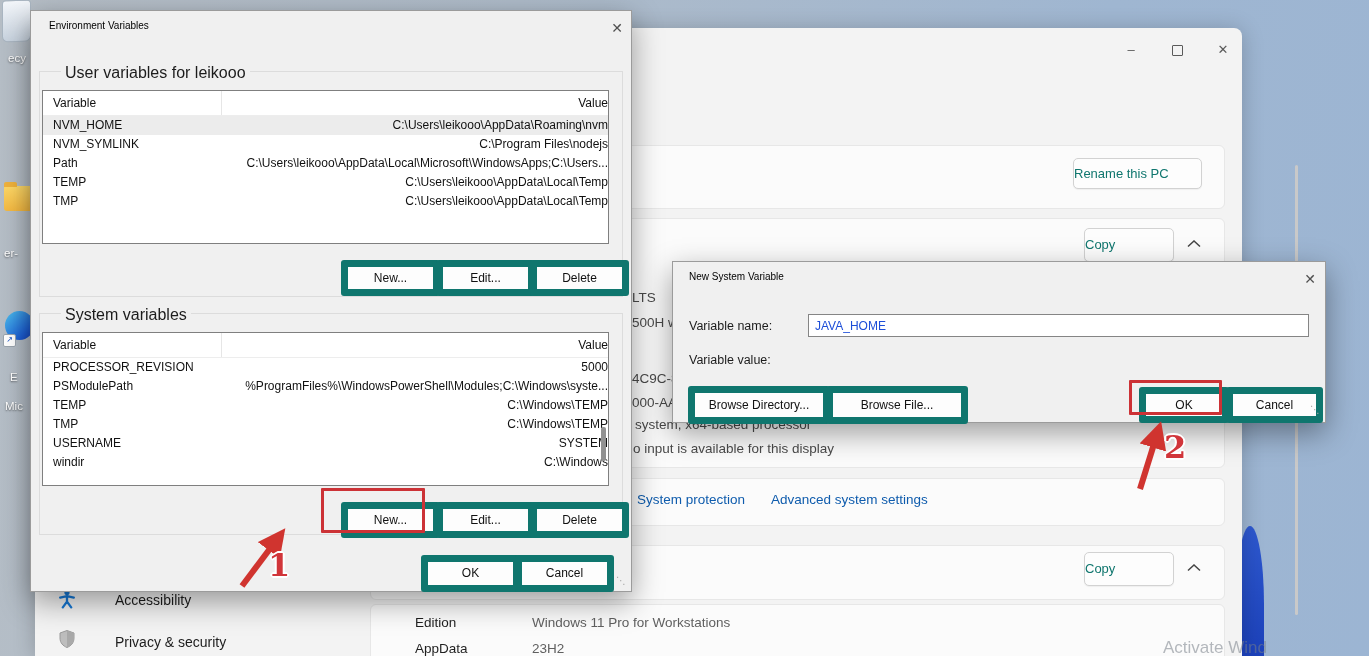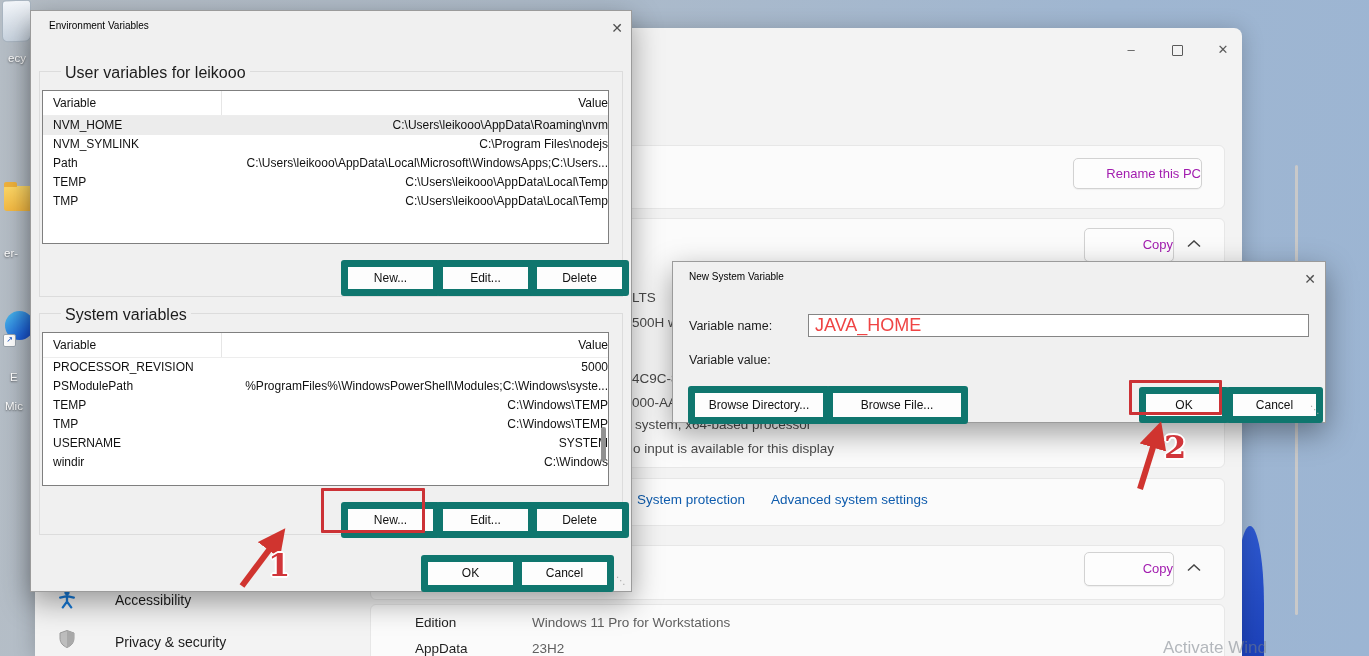--- a/index.html
+++ b/index.html
@@ -25,22 +25,22 @@
       background:linear-gradient(135deg,#47b4ea 10%,#1e62d8 70%,#173fb8 100%);}
   #edge-shortcut{left:3px;top:334px;width:11px;height:11px;background:#fff;border:1px solid #9aa4ae;
       border-radius:2px;z-index:2;font-size:8px;line-height:10px;text-align:center;color:#1b54c4;}
 
   
   #win{left:35px;top:28px;width:1207px;height:628px;background:#f3f3f3;z-index:2;
        border-radius:8px 8px 0 0;box-shadow:0 2px 22px rgba(0,0,0,.22);}
   .winctl{width:36px;height:28px;text-align:center;line-height:28px;color:#5a5a5a;font-size:13px;}
   #max-glyph{display:inline-block;width:9px;height:9px;border:1px solid #5a5a5a;border-radius:1px;vertical-align:middle;}
   .card{background:#fbfbfb;border:1px solid #e7e7e7;border-radius:6px;}
-  .btn11{background:#fdfdfd;border:1px solid #d2d2d2;border-radius:5px;font-size:13px;color:#a21caf;
-         text-align:right;box-shadow:0 1px 1px rgba(0,0,0,.05);}
+  .btn11{background:#fdfdfd;border:1px solid #d2d2d2;border-radius:5px;font-size:13px;color:#0f766e;
+         text-align:left;box-shadow:0 1px 1px rgba(0,0,0,.05);}
   .frag{color:#4a4a4a;font-size:13.5px;z-index:3;}
   .link{color:#0f5cad;font-size:13.5px;z-index:3;}
   .about-label{color:#1f1f1f;font-size:13.5px;}
   .about-value{color:#606060;font-size:13.5px;}
   .side-label{color:#1c1c1c;font-size:14px;}
   #scrollbar{left:1260px;top:137px;width:3px;height:450px;background:#c9c9c9;border-radius:2px;}
   #watermark{left:1163px;top:638px;font-size:17px;color:rgba(120,128,136,.55);z-index:15;}
 
   
   .dlg{background:#f0f0f0;border:1px solid #9b9b9b;box-shadow:0 10px 28px rgba(0,0,0,.38);}
@@ -51,21 +51,21 @@
              font-size:16px;color:#1c1c1c;white-space:nowrap;margin-left:13px;}
   .tbl{background:#fff;border:1px solid #7f7f7f;overflow:hidden;}
   .trow{display:flex;height:19px;line-height:19px;font-size:12px;color:#111;}
   .thead{height:24px;line-height:24px;border-bottom:1px solid #ededed;}
   .cvar{width:168px;padding-left:10px;white-space:nowrap;overflow:hidden;flex:none;}
   .thead .cvar{border-right:1px solid #e6e6e6;}
   .cval{flex:1;padding-left:8px;white-space:nowrap;overflow:hidden;text-align:right;}
   .rowsel{background:#ececec;}
   .btn{background:#fdfdfd;border:7px solid #0f766e;border-radius:3px;font-size:12px;color:#111;
        text-align:center;}
-  .input{background:#fff;border:1px solid #858585;font-size:18px;color:#ef4444;
+  .input{background:#fff;border:1px solid #858585;font-size:12px;color:#1d4ed8;
          padding:0 6px;font-family:"Liberation Sans","DejaVu Sans",sans-serif;box-sizing:border-box;}
   .grip{font-size:10px;color:#a9a9a9;line-height:10px;}
   .scroll-thumb{background:#919191;border-radius:2px;}
 
   
   .redbox{border:3px solid #cc3236;z-index:35;border-radius:1px;}
   .stepnum{z-index:41;color:#d1353a;font-size:32px;font-weight:bold;font-family:"DejaVu Serif",serif;
     text-shadow:-2px 0 #fff,2px 0 #fff,0 -2px #fff,0 2px #fff,-1px -1px #fff,1px 1px #fff,-1px 1px #fff,1px -1px #fff;}
   #anno-svg{left:0;top:0;z-index:40;pointer-events:none;}
 </style>

